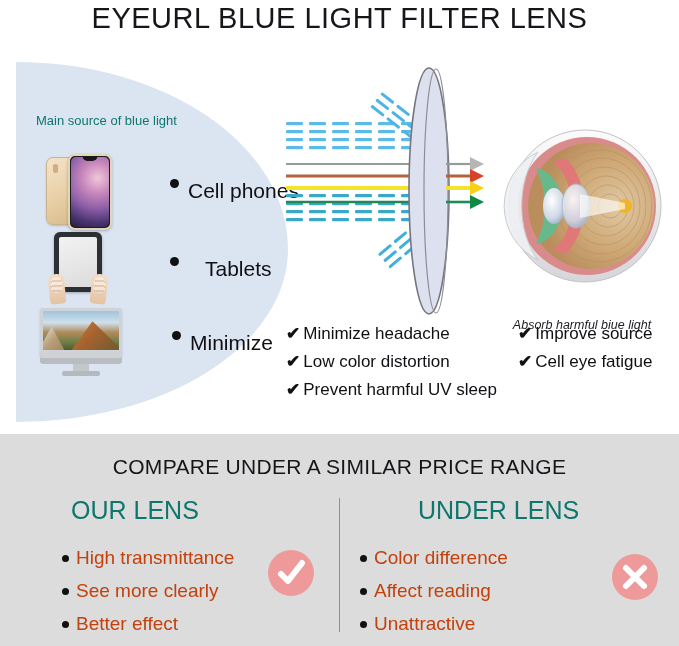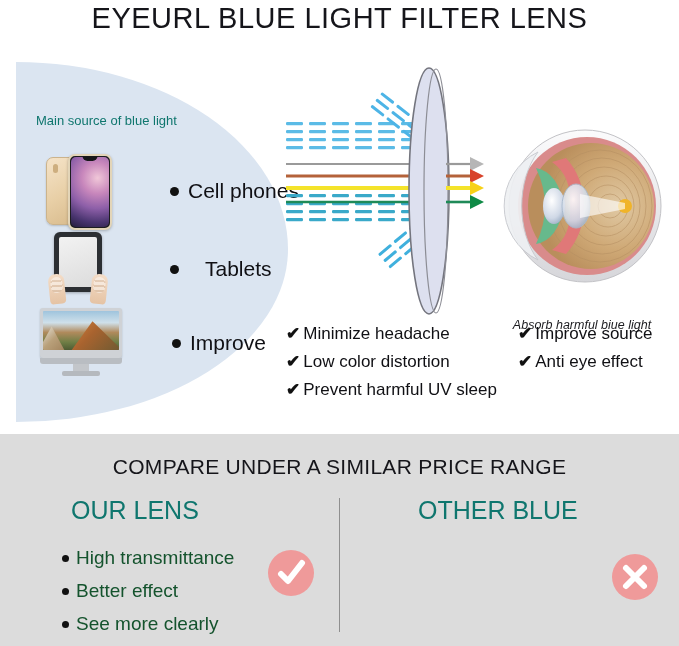--- a/index.html
+++ b/index.html
@@ -34,21 +34,21 @@
   }
   .blue-title{
     position:absolute;left:36px;top:67px;
     font-size:13px;color:#0f766e;white-space:nowrap;
   }
 
   
   .dev-row{position:absolute;display:flex;align-items:center;}
   .dev-thumb{position:relative;flex:0 0 auto;}
   .dev-label{
-    display:flex;align-items:center;gap:9px;
+    display:flex;align-items:flex-start;gap:9px;
     font-size:21px;color:#101014;white-space:nowrap;
   }
   .dot{
     width:9px;height:9px;border-radius:50%;
     background:#111;flex:0 0 auto;display:inline-block;
   }
 
   
   .phones{width:72px;height:74px;position:relative;}
   .ph{position:absolute;border-radius:7px;}
@@ -179,21 +179,21 @@
   .col.our{left:62px;width:280px;}
   .col.other{left:360px;width:300px;}
   .col-head{
     font-size:25px;color:#0f766e;white-space:nowrap;margin-bottom:22px;
   }
   .col.our .col-head{padding-left:9px;}
   .col.other .col-head{padding-left:58px;}
   .bullets{list-style:none;margin:0;padding:0;}
   .bullets li{
     display:flex;align-items:baseline;gap:7px;
-    font-size:19px;color:#14532d;white-space:nowrap;margin-bottom:11px;
+    font-size:19px;color:#c2410c;white-space:nowrap;margin-bottom:11px;
   }
   .bullets li .bdot{
     width:7px;height:7px;border-radius:50%;background:#111;
     flex:0 0 auto;transform:translateY(-2px);
   }
   .badge{
     position:absolute;width:46px;height:46px;border-radius:50%;
     display:flex;align-items:center;justify-content:center;
   }
   .badge.ok{left:268px;top:116px;background:#ef9a9a;}
@@ -245,21 +245,21 @@
       <div class="dev-thumb monitor">
         <div class="mon-body">
           <div class="mon-screen"></div>
         </div>
         <span class="mon-chin"></span>
         <span class="mon-neck"></span>
         <span class="mon-foot"></span>
       </div>
       <div class="dev-label" style="margin-left:48px;">
         <span class="dot"></span>
-        <span>Improve</span>
+        <span>Minimize</span>
       </div>
     </div>
 
     <div class="lens-diagram">
       <svg width="200" height="250" viewBox="0 0 200 250">
         <defs>
           <g id="dashrow">
             <rect x="0" y="0" width="17" height="3.2" rx="1.2"></rect>
             <rect x="23" y="0" width="17" height="3.2" rx="1.2"></rect>
             <rect x="46" y="0" width="17" height="3.2" rx="1.2"></rect>
@@ -407,50 +407,64 @@
           <span>Prevent harmful UV sleep</span>
         </div>
       </div>
       <div class="check-col right">
         <div class="check-item">
           <span class="tick">✔</span>
           <span>Improve source</span>
         </div>
         <div class="check-item">
           <span class="tick">✔</span>
-          <span>Anti eye effect</span>
+          <span>Cell eye fatigue</span>
         </div>
       </div>
     </div>
   </div>
 
   <div class="compare">
     <div class="compare-title">COMPARE UNDER A SIMILAR PRICE RANGE</div>
     <div class="divider"></div>
 
     <div class="col our">
       <div class="col-head">OUR LENS</div>
       <ul class="bullets">
         <li>
           <span class="bdot"></span>
           <span>High transmittance</span>
         </li>
         <li>
           <span class="bdot"></span>
+          <span>See more clearly</span>
+        </li>
+        <li>
+          <span class="bdot"></span>
           <span>Better effect</span>
         </li>
-        <li>
-          <span class="bdot"></span>
-          <span>See more clearly</span>
-        </li>
       </ul>
     </div>
 
     <div class="col other">
-      <div class="col-head">OTHER BLUE</div>
+      <div class="col-head">UNDER LENS</div>
+      <ul class="bullets">
+        <li>
+          <span class="bdot"></span>
+          <span>Color difference</span>
+        </li>
+        <li>
+          <span class="bdot"></span>
+          <span>Affect reading</span>
+        </li>
+        <li>
+          <span class="bdot"></span>
+          <span>Unattractive</span>
+        </li>
+      </ul>
     </div>
 
     <div class="badge ok">
       <svg width="30" height="30" viewBox="0 0 30 30">
         <path d="M5 16 L12 23 L26 5" fill="none" stroke="#ffffff" stroke-width="6" stroke-linecap="round" stroke-linejoin="round"></path>
       </svg>
     </div>
 
     <div class="badge no">
       <svg width="30" height="30" viewBox="0 0 30 30">

